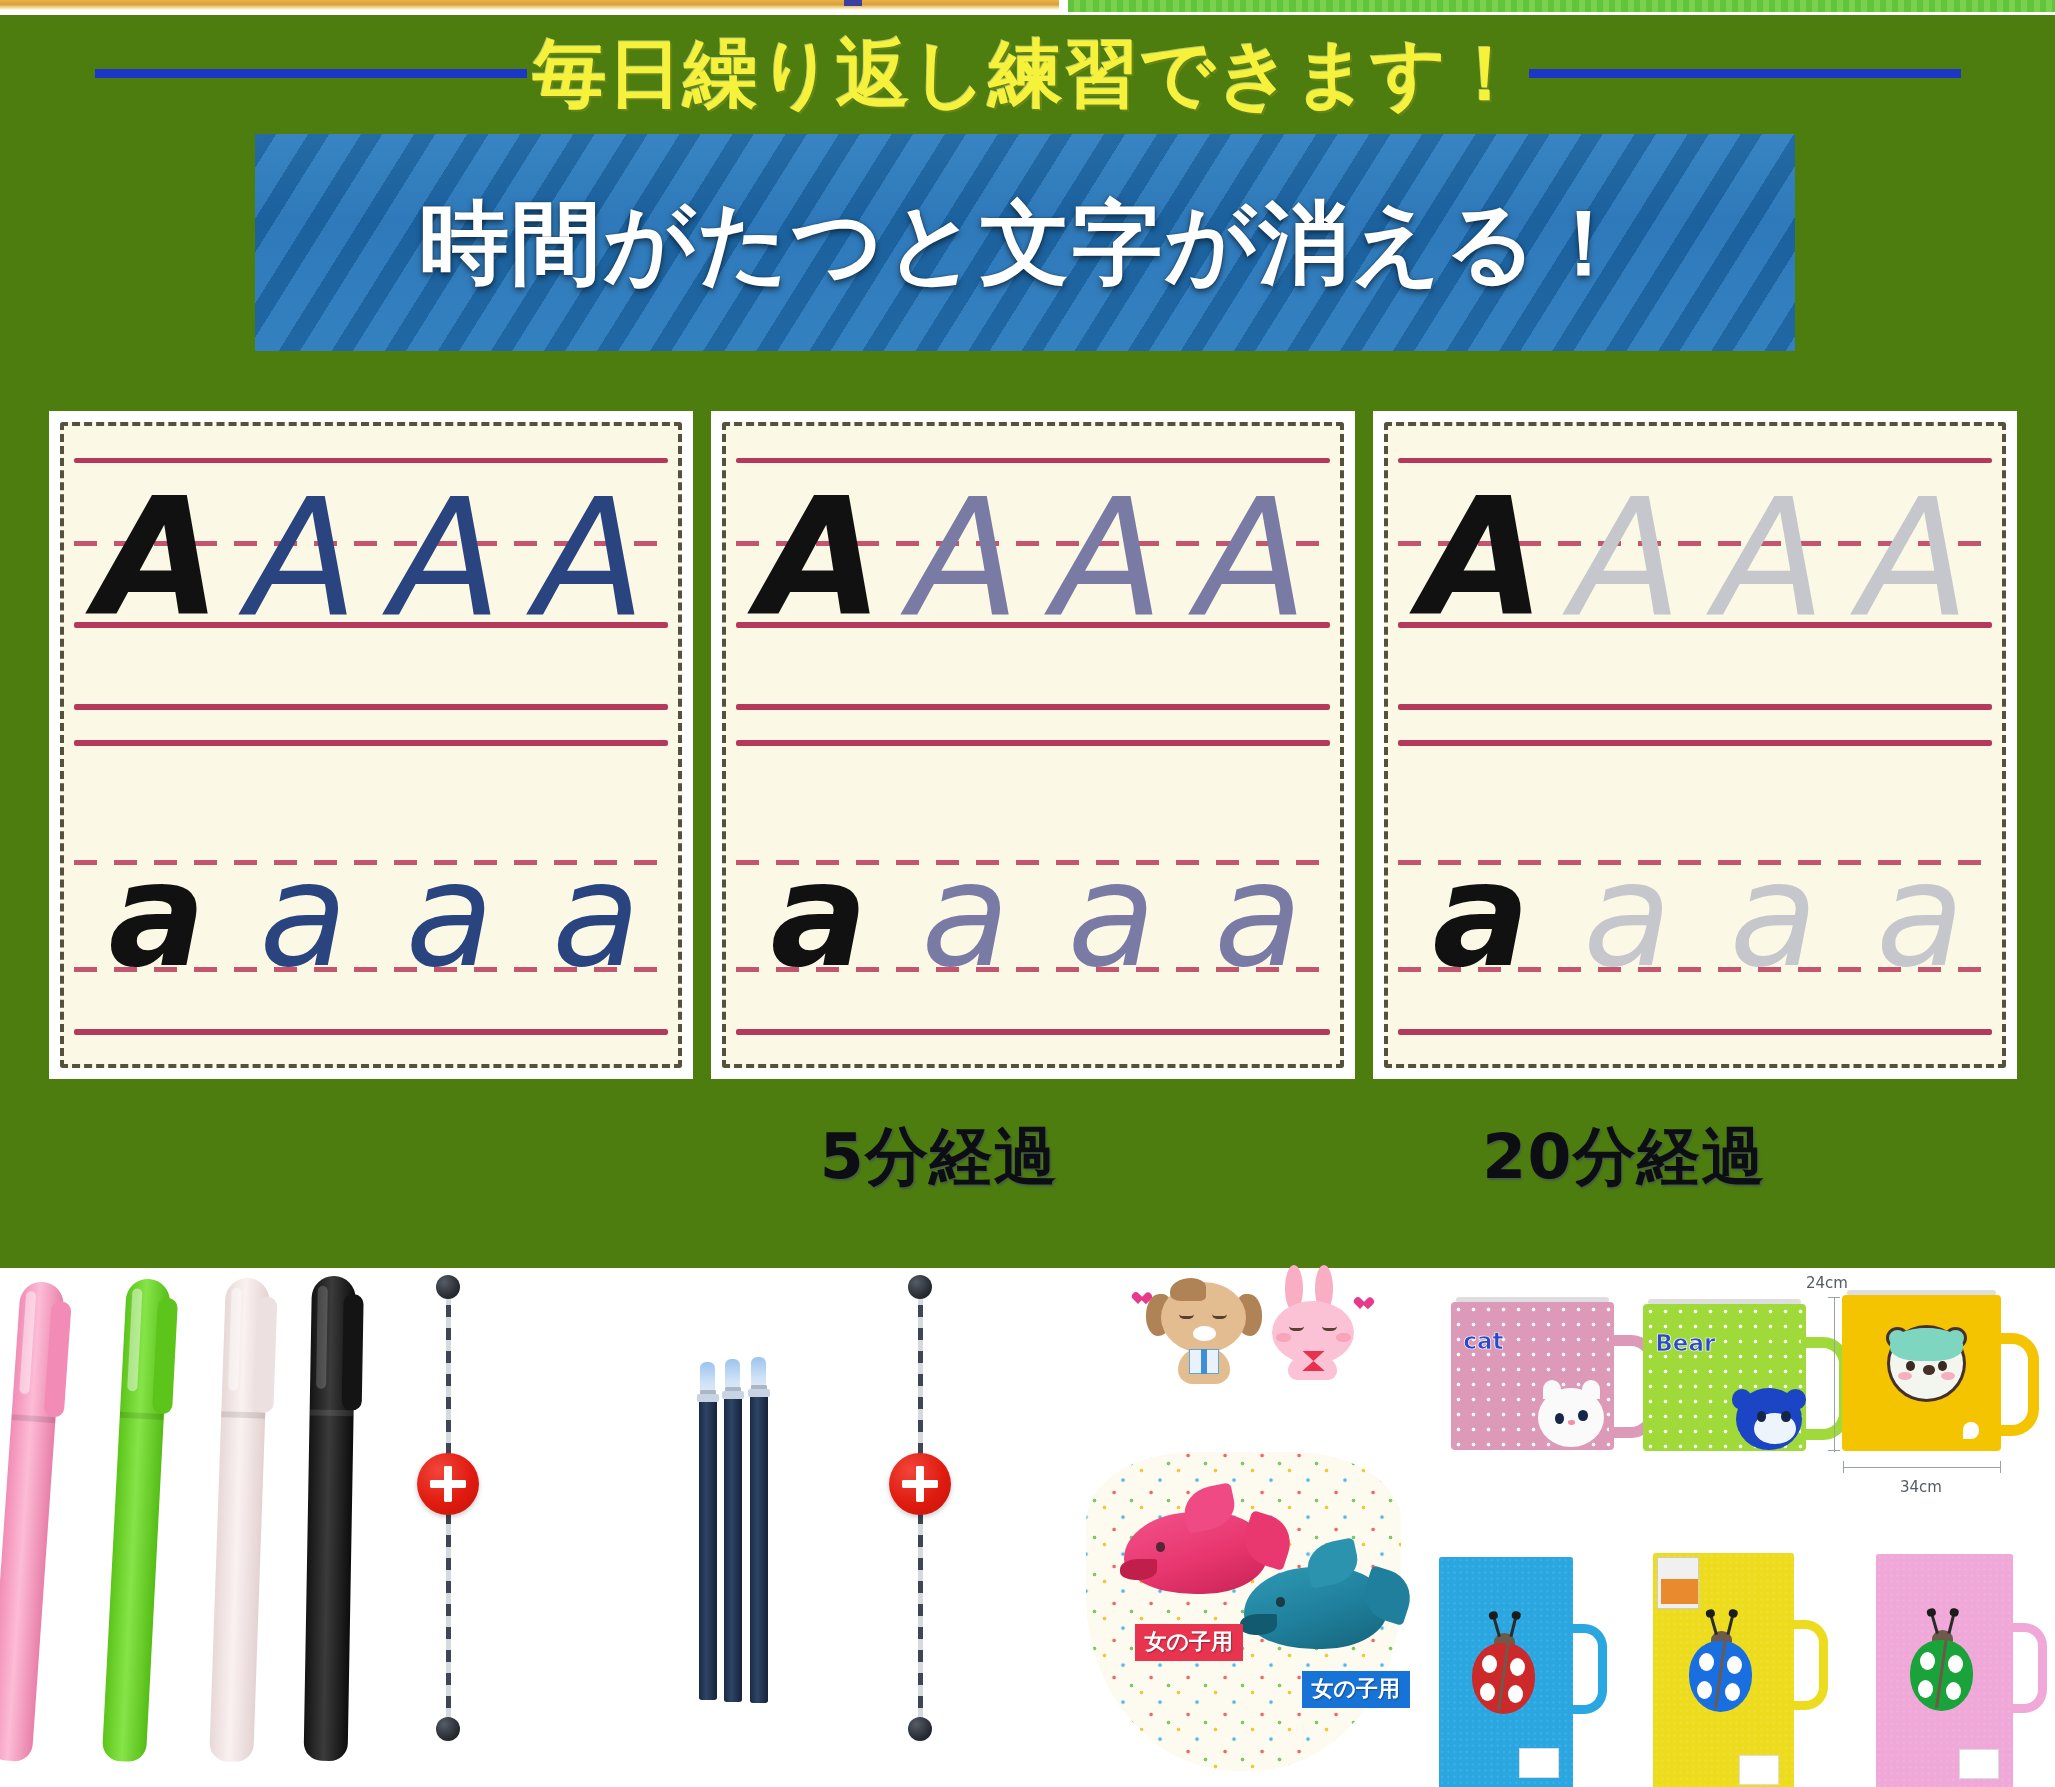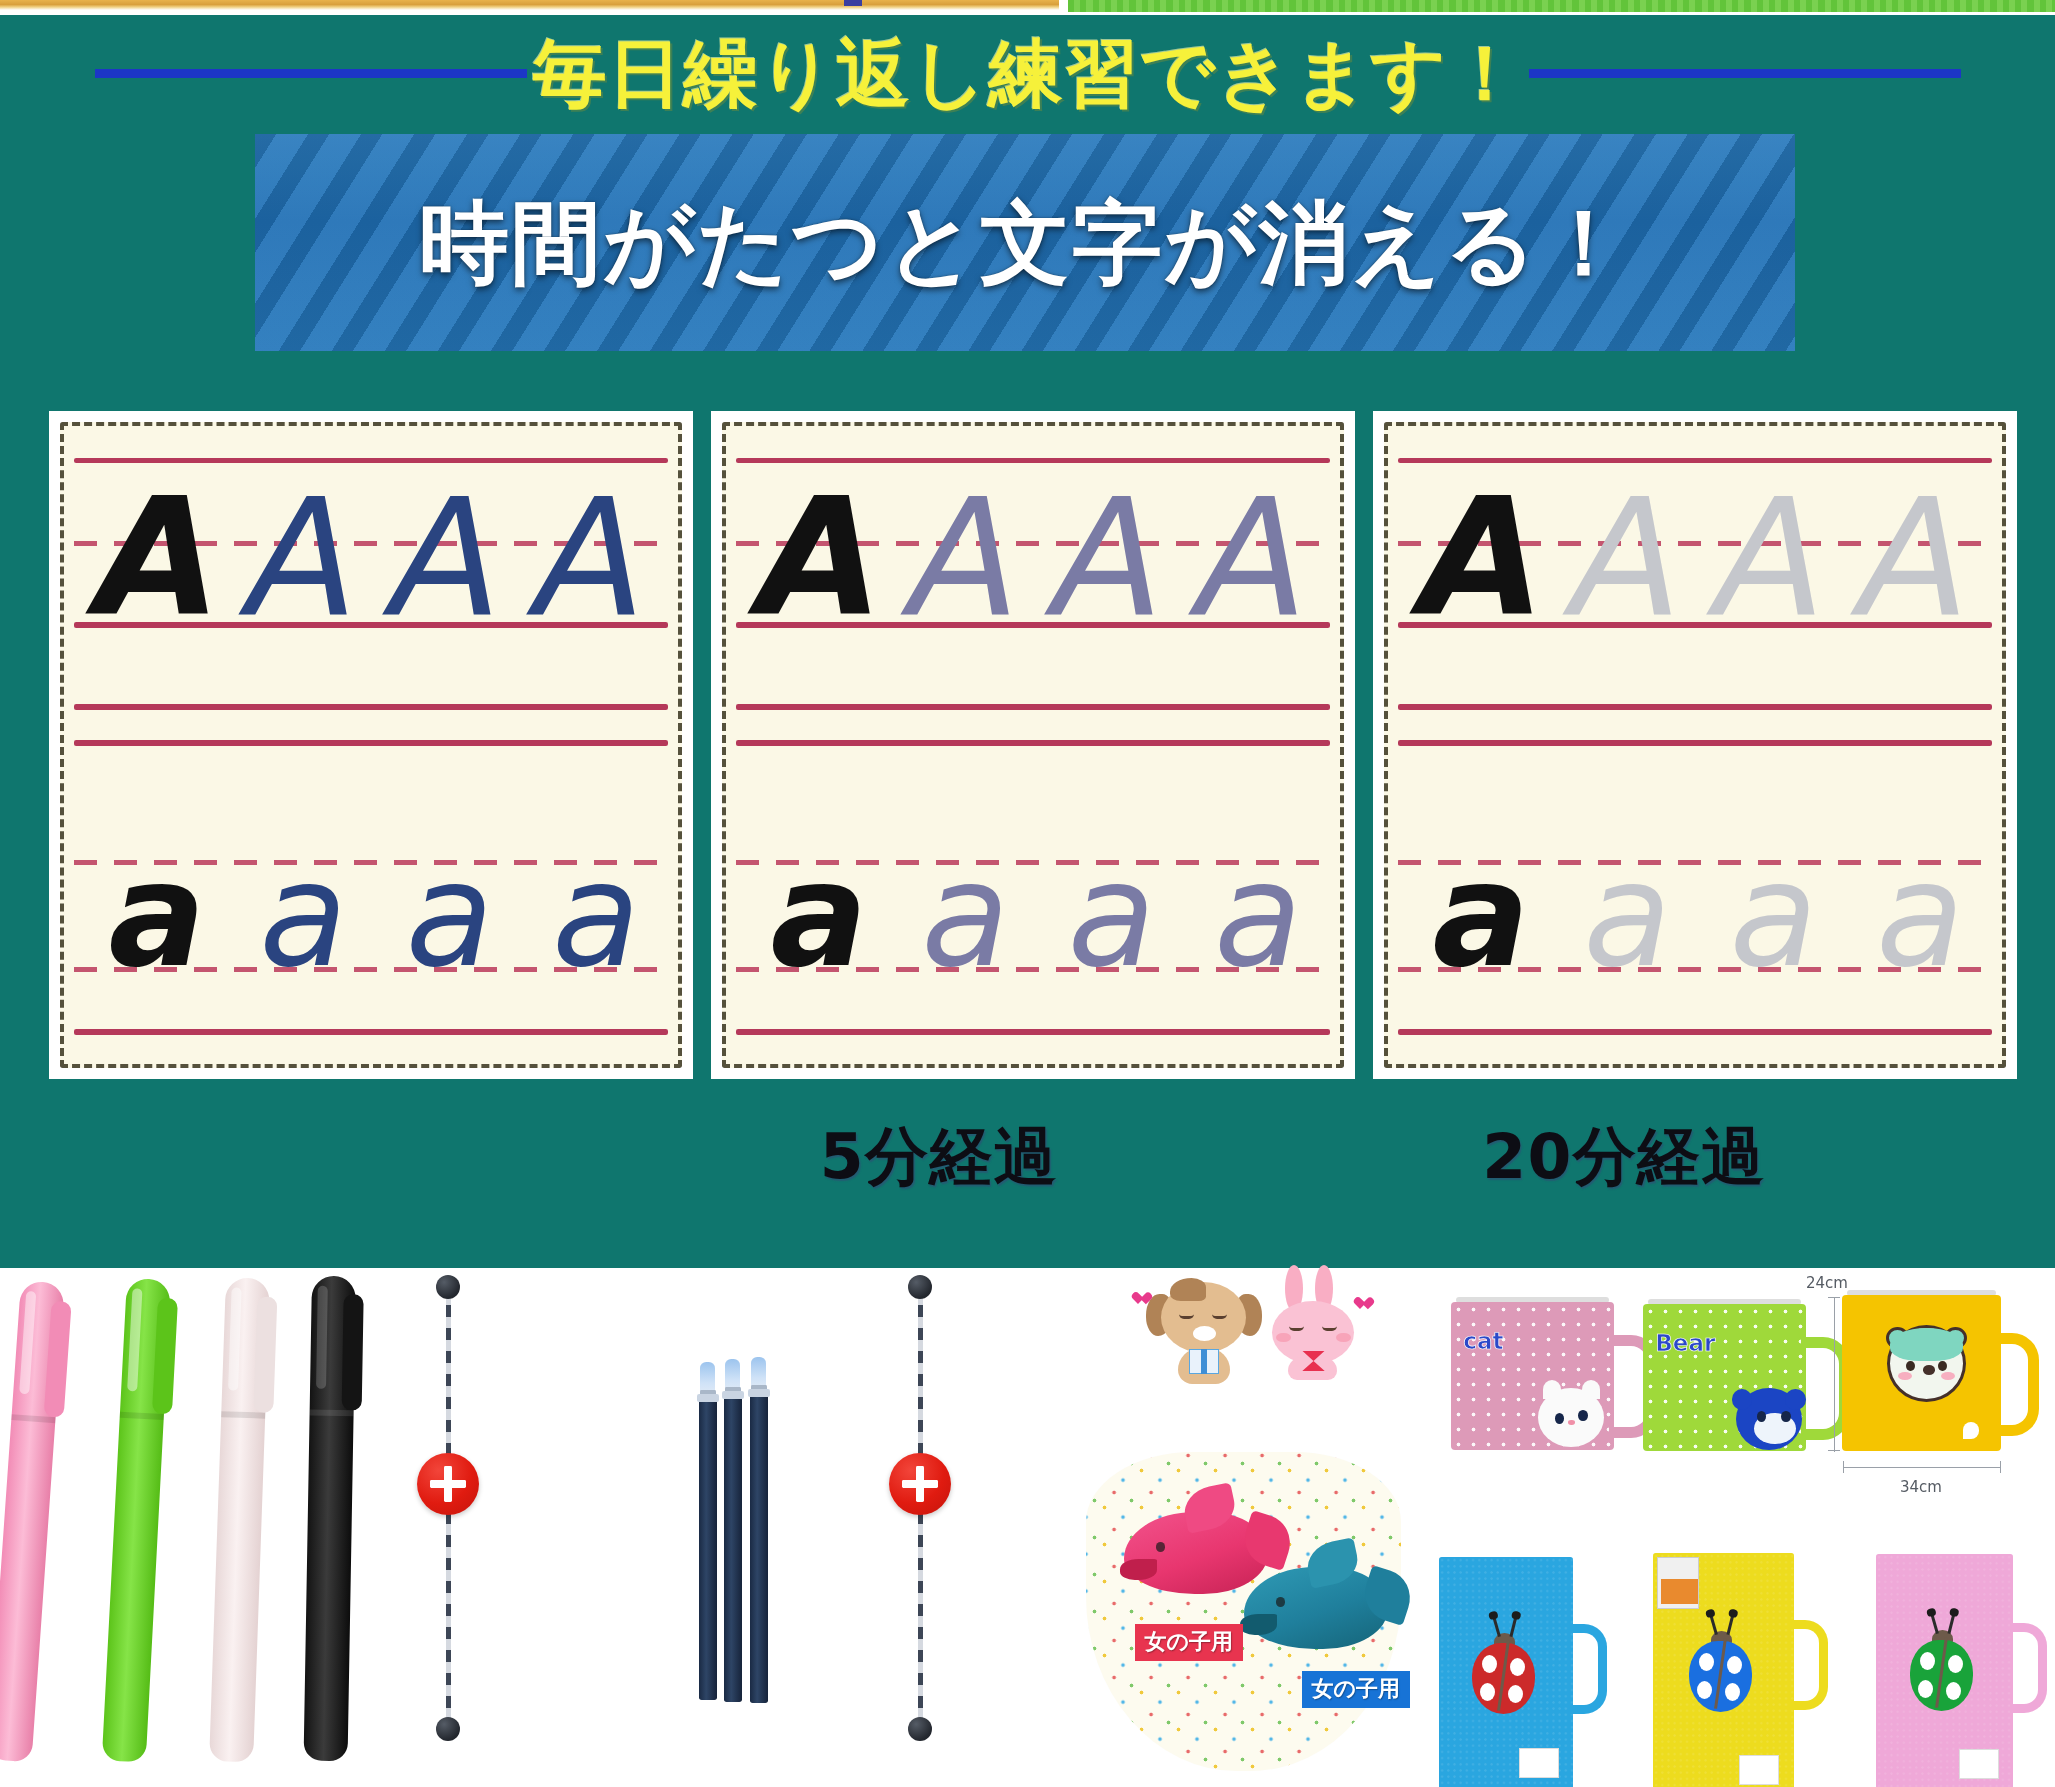--- a/index.html
+++ b/index.html
@@ -15,21 +15,21 @@
   #top-sliver { position: absolute; left:0; top:0; width:2056px; height:15px; background:#ffffff; overflow:hidden; }
   #top-sliver .gold-strip { position:absolute; left:0; top:0; width:1059px; height:9.6px;
       background: linear-gradient(180deg,#e8b24a 0%, #d9a03c 45%, #f0d080 70%, #ffffff 100%); }
   #top-sliver .gold-strip .nub { position:absolute; top:0; width:18px; height:6.2px; background:#3a3fa0; }
   #top-sliver .green-strip { position:absolute; left:1068px; top:0; width:988px; height:12.3px;
       background: repeating-linear-gradient(90deg,#62c43a 0px,#62c43a 6.2px,#7ad150 6.2px,#7ad150 12.3px); }
 
   
   #hero {
     position: absolute; left: 0; top: 15px; width: 2056px; height: 1253px;
-    background: #0f766e;
+    background: #4d7c0f;
   }
 
   
   #headline-row {
     position: absolute; left: 0; top: 13.7px; width: 2056px; height: 89px;
     display: flex; align-items: center; justify-content: center;
   }
   .rule-left, .rule-right { height: 9px; background: #1c36c6; }
   .rule-left { width: 432px; margin-right: 5.5px; }
   .rule-right { width: 432px; margin-left: 5.5px; }

